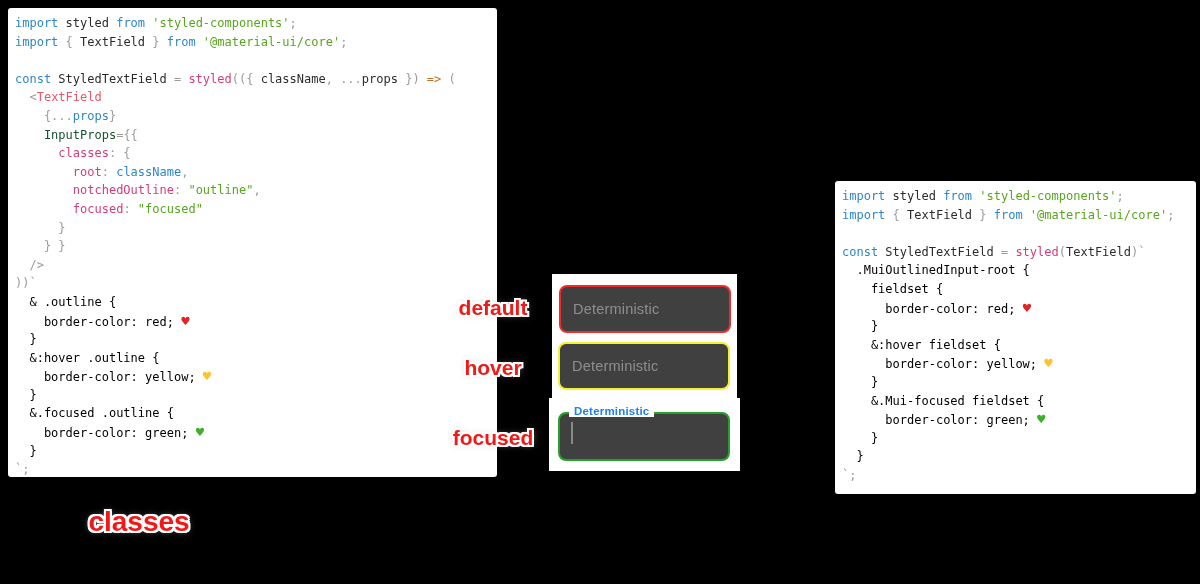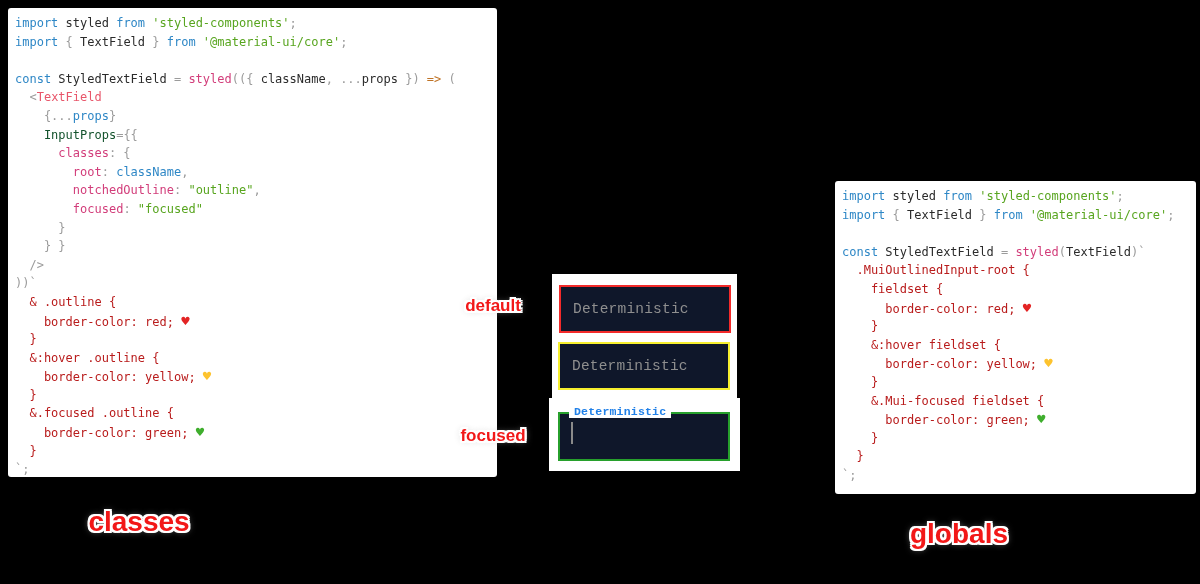--- a/index.html
+++ b/index.html
@@ -15,33 +15,33 @@
     padding:6px 0 0 7px;box-sizing:border-box;overflow:hidden;
   }
   .code-panel.left{left:8px;top:8px;width:489px;height:469px;}
   .code-panel.right{left:835px;top:181px;width:361px;height:313px;}
   .code-line{height:18.6px;}
   .tok-k{color:#2e87c6;}          
   .tok-i{color:#2b2b2b;}          
   .tok-p{color:#9b9b9b;}          
   .tok-f{color:#d23d7a;}          
   .tok-s{color:#58a51f;}          
-  .tok-c{color:#b91c1c;}          
+  .tok-c{color:#000000;}          
   .tok-j{color:#e8566a;}          
   .tok-g{color:#14532d;}          
   .tok-m{color:#d23d7a;}          
   .tok-v{color:#2e87c6;}          
   .tok-a{color:#bf7326;}          
   .tok-hr{color:#e32424;font-size:14px;}
   .tok-hy{color:#fdc32e;font-size:14px;}
   .tok-hg{color:#3fae2d;font-size:14px;}
   
   .demo-panel-top{position:absolute;left:552px;top:274px;width:185px;height:124px;background:#fff;}
   .demo-card-focused{position:absolute;left:549px;top:398px;width:191px;height:73px;background:#fff;}
-  .tf{position:absolute;background:#0f172a;border-radius:0;box-sizing:border-box;font-family:Liberation Mono, monospace;}
+  .tf{position:absolute;background:#404040;border-radius:8px;box-sizing:border-box;}
   .tf-default{left:559px;top:285px;width:172px;height:48px;border:2px solid #f32a2a;}
   .tf-hover{left:558px;top:342px;width:172px;height:48px;border:2px solid #f6ef2e;}
   .tf-focused{left:558px;top:412px;width:172px;height:49px;border:2px solid #27a02c;}
   .tf .ph{
     position:absolute;left:12px;top:50%;transform:translateY(-50%);
     color:#8f8f8f;font-size:14.5px;letter-spacing:.2px;
   }
   .tf .notch-label{
     position:absolute;top:-9px;left:9px;background:#fff;padding:0 5px;
     color:#2080e8;font-size:11.5px;font-weight:bold;letter-spacing:.2px;
@@ -50,21 +50,21 @@
   
   .sticker{
     position:absolute;color:#f21818;font-weight:bold;text-align:center;
     text-shadow:
       -2px -2px 0 #fff,-2px 0 0 #fff,-2px 2px 0 #fff,
       0 -2px 0 #fff,0 2px 0 #fff,
       2px -2px 0 #fff,2px 0 0 #fff,2px 2px 0 #fff,
       -1px -1px 0 #fff,1px 1px 0 #fff,
       0 0 7px rgba(190,190,190,.95);
   }
-  .state-label{font-size:17px;width:130px;left:428px;}
+  .state-label{font-size:21px;width:130px;left:428px;}
   .state-default{top:296px;}
   .state-hover{top:356px;}
   .state-focused{top:426px;}
   .caption{font-size:28px;width:180px;}
   .caption-classes{left:49px;top:506px;}
   .caption-globals{left:869px;top:518px;}
 </style>
 </head>
 <body>
 
@@ -84,18 +84,18 @@
   <div class="tf tf-hover">
     <span class="ph">Deterministic</span>
   </div>
 
   <div class="tf tf-focused">
     <span class="notch-label">Deterministic</span>
     <span class="caret"></span>
   </div>
 
   <div class="sticker state-label state-default">default</div>
+  <div class="sticker state-label state-hover">hover</div>
   <div class="sticker state-label state-focused">focused</div>
 
   <div class="sticker caption caption-classes">classes</div>
-  <div class="sticker caption caption-globals">globals</div>
 
 </div>
 
 </body></html>

